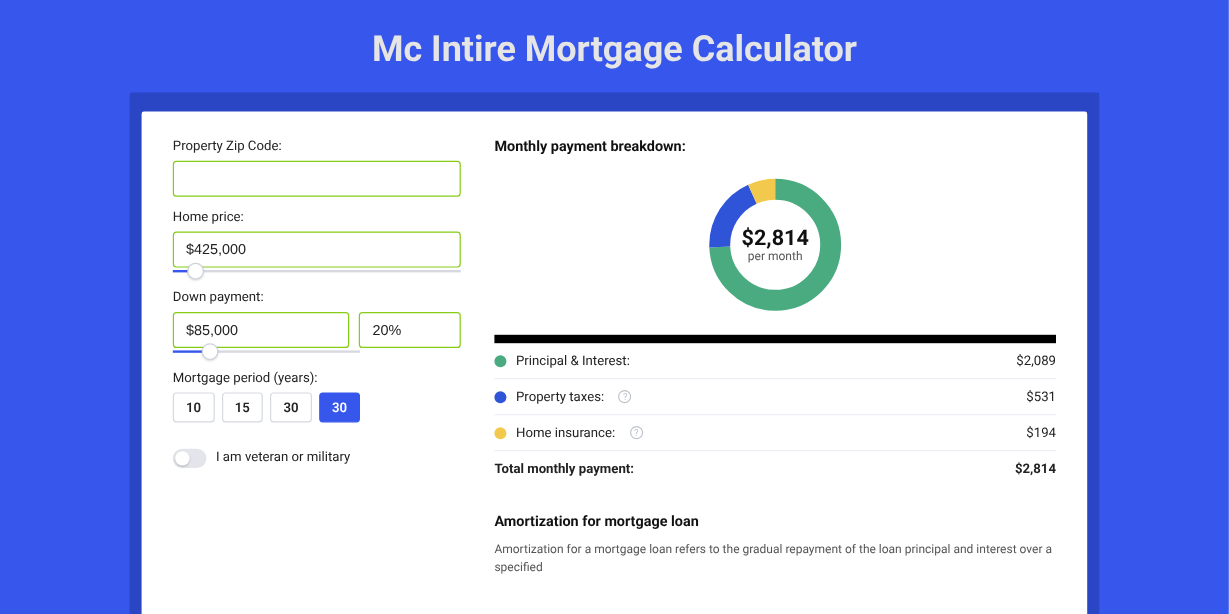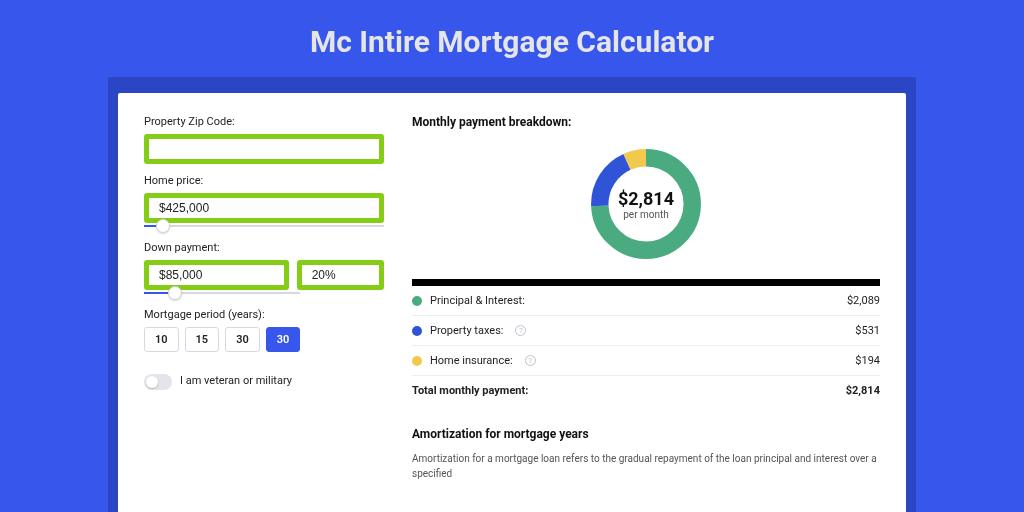--- a/index.html
+++ b/index.html
@@ -4,21 +4,21 @@
 <style>
   * { box-sizing: border-box; margin: 0; padding: 0; }
   html, body { width: 1024px; height: 512px; overflow: hidden; font-family: -apple-system, BlinkMacSystemFont, "Segoe UI", Roboto, Arial, sans-serif; }
   body { background: #3656ec; }
   .page-title { color: #e5e5e5; text-align: center; font-size: 30px; font-weight: 700; padding: 24px 0 18px; }
   .shadow { background: #2b46c4; margin: 0 108px; padding: 16px 0 0; border-radius: 2px 2px 0 0; }
   .card { background: #fff; margin: 0 10px; border-radius: 2px 2px 0 0; padding: 22px 26px 0; display: flex; gap: 28px; height: 420px; }
   .form-col { width: 240px; flex-shrink: 0; }
   .results-col { flex: 1; }
   .label { font-size: 11px; color: #222; margin-bottom: 6px; display: block; }
-  .input { width: 100%; height: 30px; border: 5px solid #84cc16; border-radius: 3px; background: #fff; font-size: 12px; color: #222; padding: 0 10px; }
+  .input { width: 100%; height: 30px; border: 1px solid #84cc16; border-radius: 3px; background: #fff; font-size: 12px; color: #222; padding: 0 10px; }
   .row { display: flex; gap: 8px; }
   .row .input:first-child { flex: 2; }
   .row .input:last-child { flex: 1; }
   .slider { position: relative; height: 2px; background: linear-gradient(to right, #3656ec 0%, #3656ec var(--p,8%), #d6d9e0 var(--p,8%), #d6d9e0 100%); margin-top: 2px; margin-bottom: 14px; }
   .slider .thumb { position: absolute; top: -6px; left: var(--p,8%); width: 14px; height: 14px; border-radius: 50%; background: #fff; border: 1px solid #cfd3db; box-shadow: 0 1px 2px rgba(0,0,0,.15); transform: translateX(-50%); }
   .group { margin-bottom: 10px; }
   .pills { display: flex; gap: 6px; text-align: center; }
   .pill { border: 1px solid #d6d9e0; border-radius: 3px; padding: 5px 10px; font-size: 11px; font-weight: 600; color: #222; cursor: pointer; }
   .pill.active { background: #3656ec; color: #fff; border-color: #3656ec; }
   .toggle-row { display: flex; align-items: flex-start; gap: 8px; margin-top: 22px; }
@@ -131,18 +131,18 @@
             </div>
             <span>$194</span>
           </div>
           <div class="legend-row total">
             <span>Total monthly payment:</span>
             <span>$2,814</span>
           </div>
         </div>
 
       <div class="amort">
-        <div class="amort-title">Amortization for mortgage years</div>
+        <div class="amort-title">Amortization for mortgage loan</div>
         <div class="amort-text">Amortization for a mortgage loan refers to the gradual repayment of the loan principal and interest over a specified</div>
       </div>
     </div>
   </div>
 </div>
 
 </body></html>

